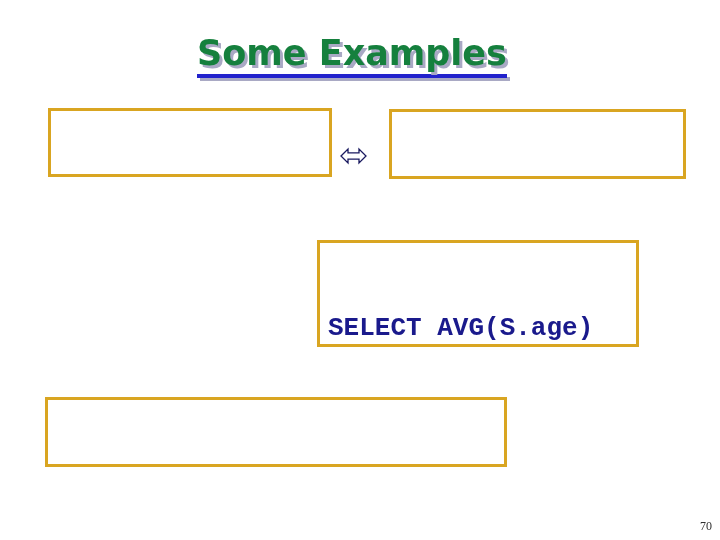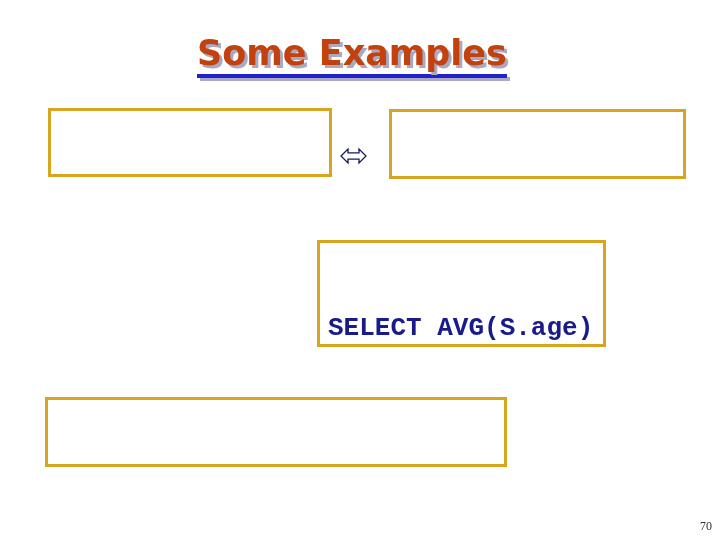--- a/index.html
+++ b/index.html
@@ -26,21 +26,21 @@
     transform: translateX(-8px);
   }
   .title-inner {
     display: inline-block;
   }
   .title-text {
     font-family: "DejaVu Sans", sans-serif;
     font-weight: bold;
     font-size: 35px;
     line-height: 1.12;
-    color: #c2410c;
+    color: #15803d;
     text-shadow: 3px 3px 0 #A9A9C4;
     white-space: pre;
   }
   .title-underline {
     height: 4px;
     background: #2222CC;
     box-shadow: 3px 3px 0 #A9A9C4;
     margin-top: 1px;
   }
 
@@ -55,21 +55,21 @@
     font-weight: bold;
     font-size: 26px;
     line-height: 33px;
     white-space: pre;
     overflow: hidden;
   }
   .sql-line { white-space: pre; }
 
   #box-count-star    { left: 48px;  top: 108px; width: 284px; height: 69px;  padding: 1px 0 0 10px; }
   #box-count-sid     { left: 389px; top: 109px; width: 297px; height: 70px;  padding: 2px 0 0 12px; }
-  #box-avg-age       { left: 317px; top: 240px; width: 289px; height: 107px; padding: 3px 0 0 8px; }
+  #box-avg-age       { left: 317px; top: 240px; width: 322px; height: 107px; padding: 3px 0 0 8px; }
   #box-count-distinct{ left: 45px;  top: 397px; width: 462px; height: 70px;  padding: 2px 0 0 10px; }
 
   
   .equiv-arrow {
     position: absolute;
     left: 340px;
     top: 147px;
     width: 27px;
     height: 18px;
   }

